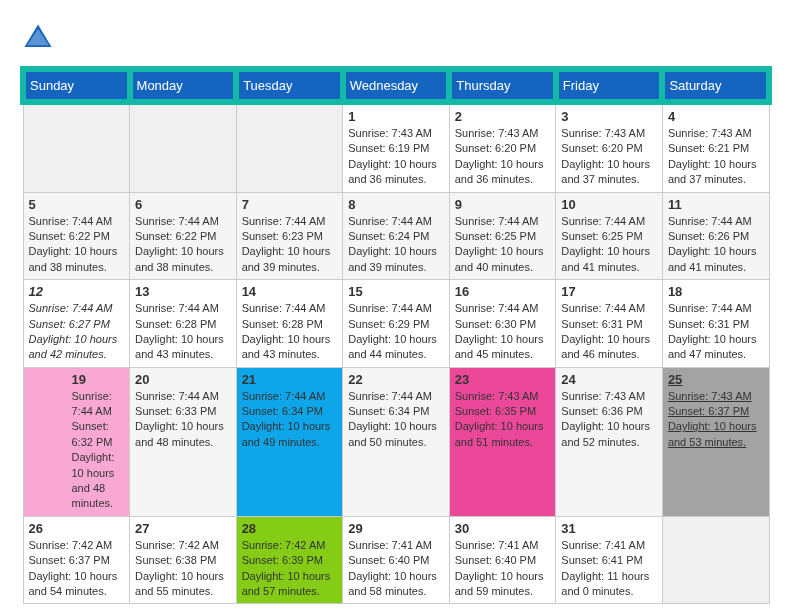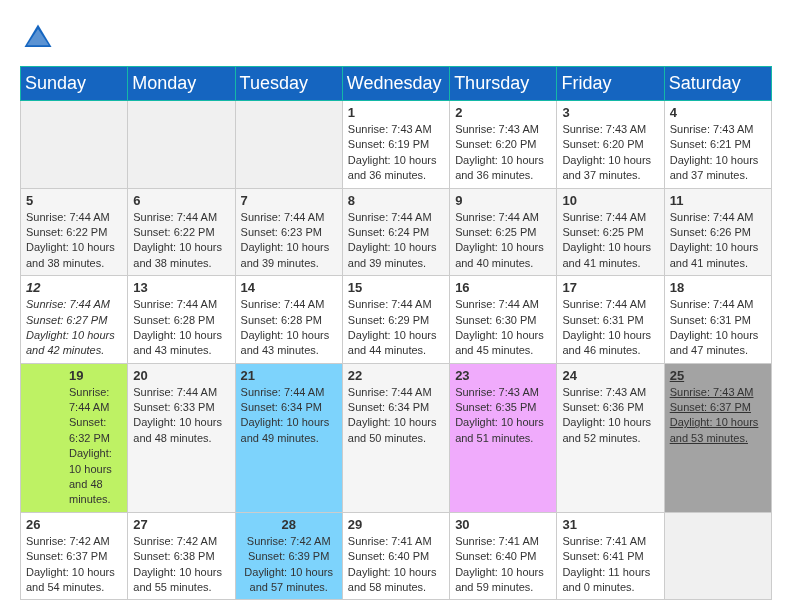--- a/index.html
+++ b/index.html
@@ -47,24 +47,24 @@
       color: #444;
     }
     .calendar {
       width: 100%;
       border-collapse: collapse;
       border: 1px solid #ccc;
     }
     .calendar th {
       background-color: #1565c0;
       color: #fff;
-      font-size: 18px;
+      font-size: 13px;
       padding: 6px 4px;
       text-align: left;
-      border: 1px solid #14b8a6;
+      border: 6px solid #14b8a6;
       font-weight: normal;
     }
     .calendar td {
       vertical-align: top;
       border: 1px solid #ccc;
       padding: 4px 5px;
       font-size: 11px;
       color: #333;
       width: 14.28%;
       min-height: 80px;
@@ -249,49 +249,49 @@
         </td>
         <td style="background-color: rgb(255, 255, 255); margin-left: 40px;">
           <div class="day-number">18</div>
           <div class="day-info" style="white-space: pre-line;">Sunrise: 7:44 AM
 Sunset: 6:31 PM
 Daylight: 10 hours
 and 47 minutes.</div>
         </td>
       </tr>
       <tr>
-        <td style="background-color: #bef264; padding-left: 48px;">
+        <td style="background-color: #f9a8d4; padding-left: 48px;">
           <div class="day-number">19</div>
           <div class="day-info" style="white-space: pre-line;">Sunrise: 7:44 AM
 Sunset: 6:32 PM
 Daylight: 10 hours
 and 48 minutes.</div>
         </td>
         <td style="background-color: rgb(245, 245, 245);">
           <div class="day-number">20</div>
           <div class="day-info" style="white-space: pre-line;">Sunrise: 7:44 AM
 Sunset: 6:33 PM
 Daylight: 10 hours
 and 48 minutes.</div>
         </td>
-        <td style="background-color: #7dd3fc;">
+        <td style="background-color: #0ea5e9;">
           <div class="day-number">21</div>
           <div class="day-info" style="white-space: pre-line;">Sunrise: 7:44 AM
 Sunset: 6:34 PM
 Daylight: 10 hours
 and 49 minutes.</div>
         </td>
         <td style="background-color: rgb(245, 245, 245);">
           <div class="day-number">22</div>
           <div class="day-info" style="white-space: pre-line;">Sunrise: 7:44 AM
 Sunset: 6:34 PM
 Daylight: 10 hours
 and 50 minutes.</div>
         </td>
-        <td style="background-color: #f0abfc;">
+        <td style="background-color: #ec4899;">
           <div class="day-number">23</div>
           <div class="day-info" style="white-space: pre-line;">Sunrise: 7:43 AM
 Sunset: 6:35 PM
 Daylight: 10 hours
 and 51 minutes.</div>
         </td>
         <td style="background-color: rgb(245, 245, 245);">
           <div class="day-number">24</div>
           <div class="day-info" style="white-space: pre-line;">Sunrise: 7:43 AM
 Sunset: 6:36 PM
@@ -314,21 +314,21 @@
 Daylight: 10 hours
 and 54 minutes.</div>
         </td>
         <td style="background-color: rgb(255, 255, 255);">
           <div class="day-number">27</div>
           <div class="day-info" style="white-space: pre-line;">Sunrise: 7:42 AM
 Sunset: 6:38 PM
 Daylight: 10 hours
 and 55 minutes.</div>
         </td>
-        <td style="background-color: #7dd3fc; text-align: center;">
+        <td style="background-color: #84cc16;">
           <div class="day-number">28</div>
           <div class="day-info" style="white-space: pre-line;">Sunrise: 7:42 AM
 Sunset: 6:39 PM
 Daylight: 10 hours
 and 57 minutes.</div>
         </td>
         <td style="background-color: rgb(255, 255, 255);">
           <div class="day-number">29</div>
           <div class="day-info" style="white-space: pre-line;">Sunrise: 7:41 AM
 Sunset: 6:40 PM

